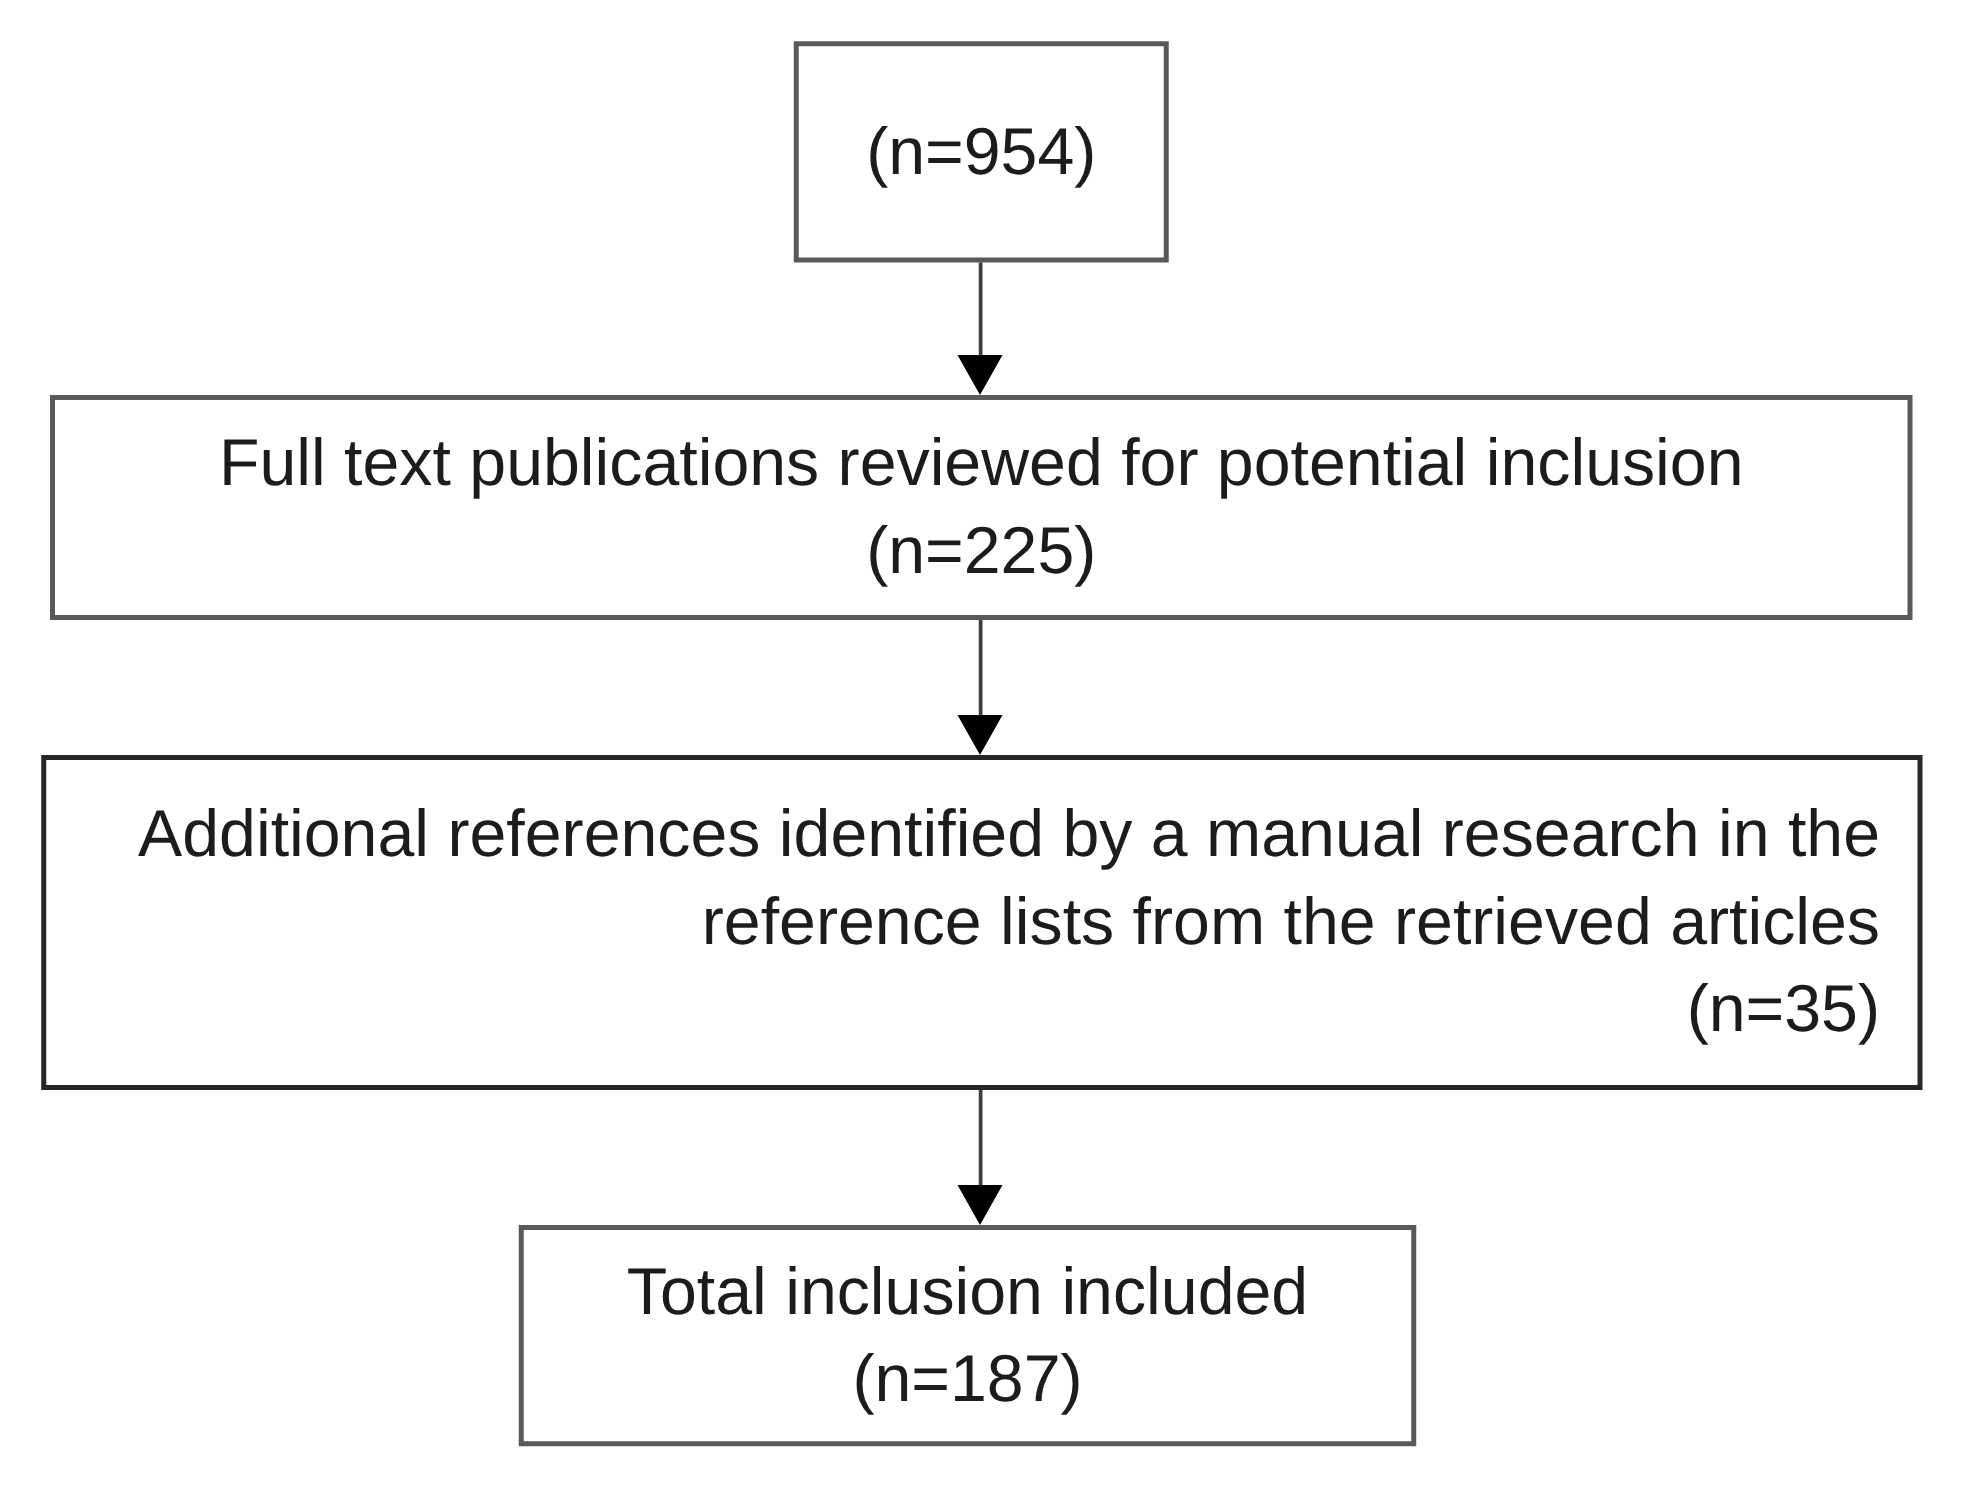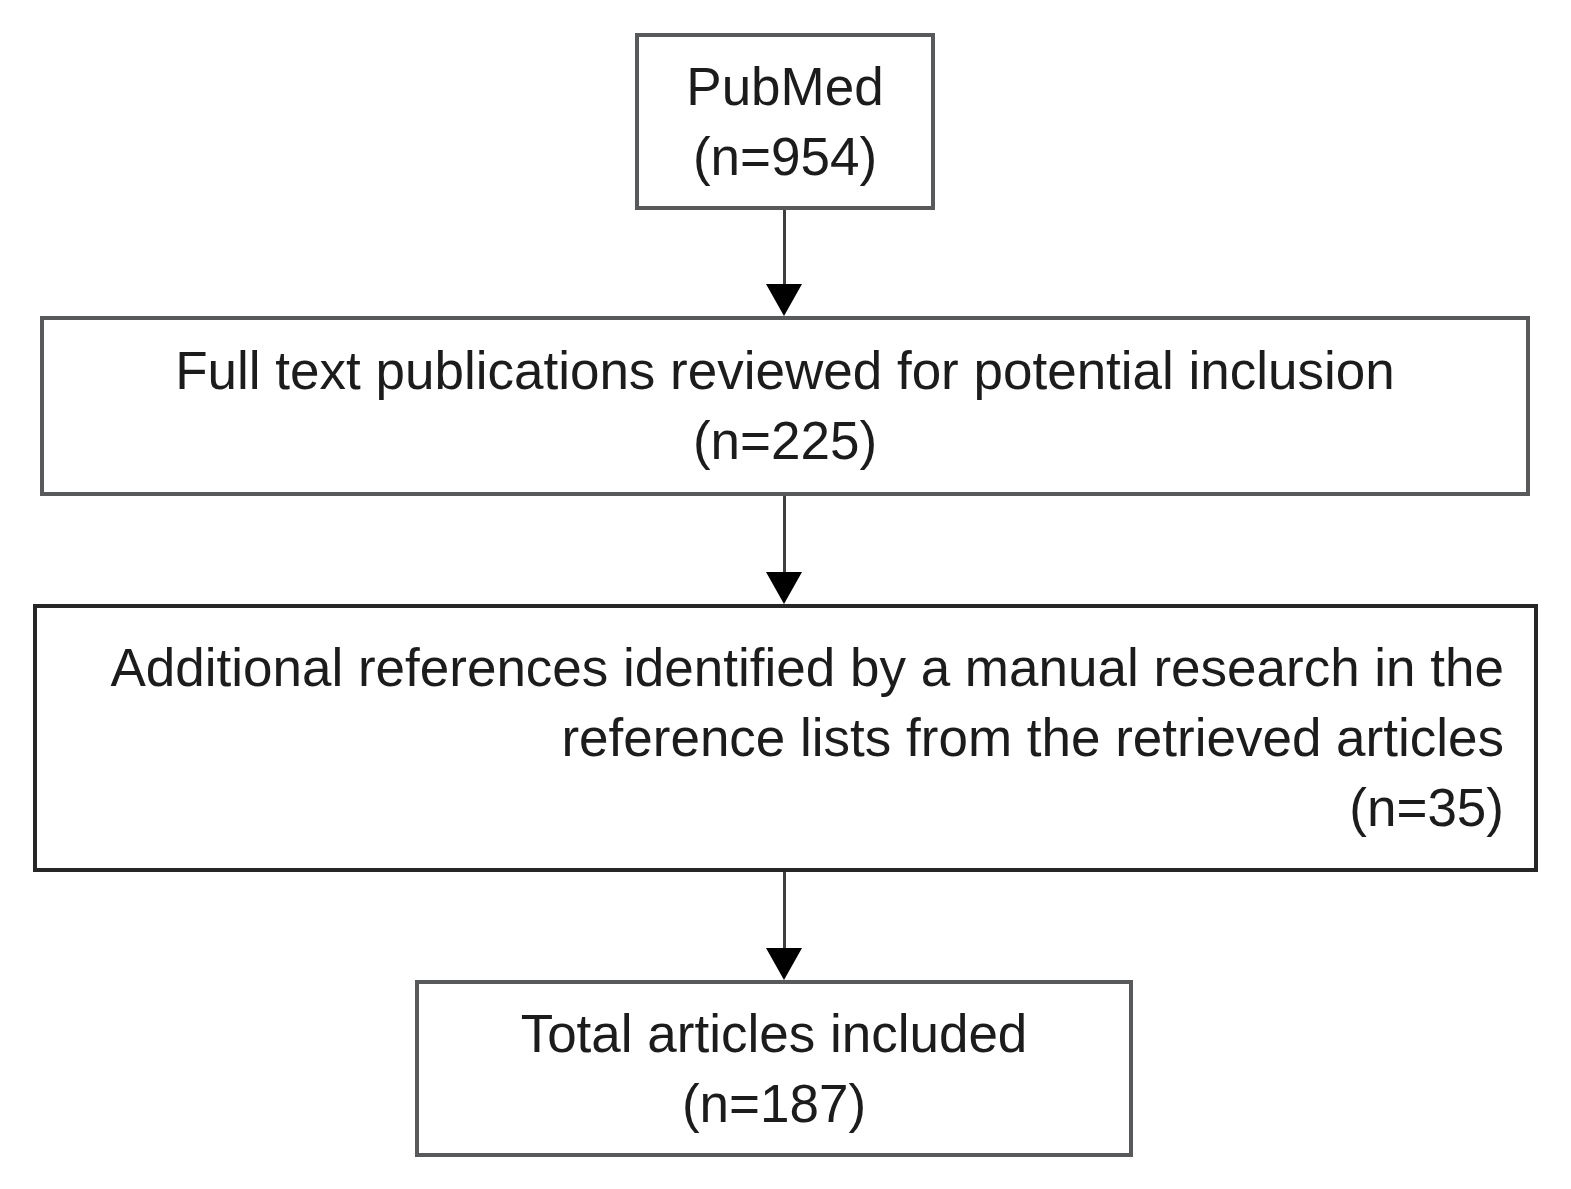--- a/index.html
+++ b/index.html
@@ -76,21 +76,20 @@
     border-right: 18px solid transparent;
     border-top: 32px solid #000000;
   }
 </style>
 </head>
 <body>
 
 <div id="canvas">
 
   <div class="node" id="node-pubmed">
-    <span class="label">PubMed</span>
     <span class="count">(n=954)</span>
   </div>
 
   <div class="arrow" id="arrow-1">
     <div class="shaft"></div>
     <div class="head"></div>
   </div>
 
   <div class="node" id="node-full-text">
     <span class="label">Full text publications reviewed for potential inclusion</span>
@@ -106,17 +105,17 @@
     <span class="label">Additional references identified by a manual research in the reference lists from the retrieved articles</span>
     <span class="count">(n=35)</span>
   </div>
 
   <div class="arrow" id="arrow-3">
     <div class="shaft"></div>
     <div class="head"></div>
   </div>
 
   <div class="node" id="node-total-included">
-    <span class="label">Total articles included</span>
+    <span class="label">Total inclusion included</span>
     <span class="count">(n=187)</span>
   </div>
 
 </div>
 
 </body></html>

